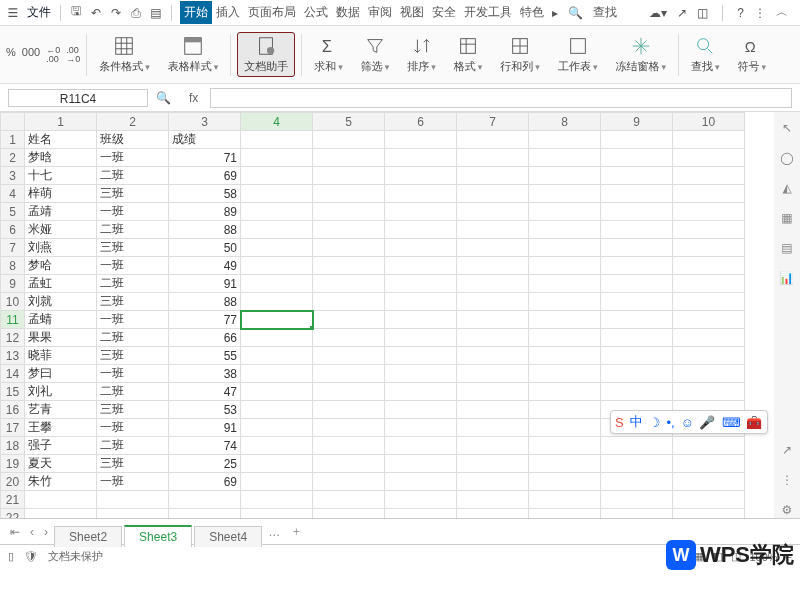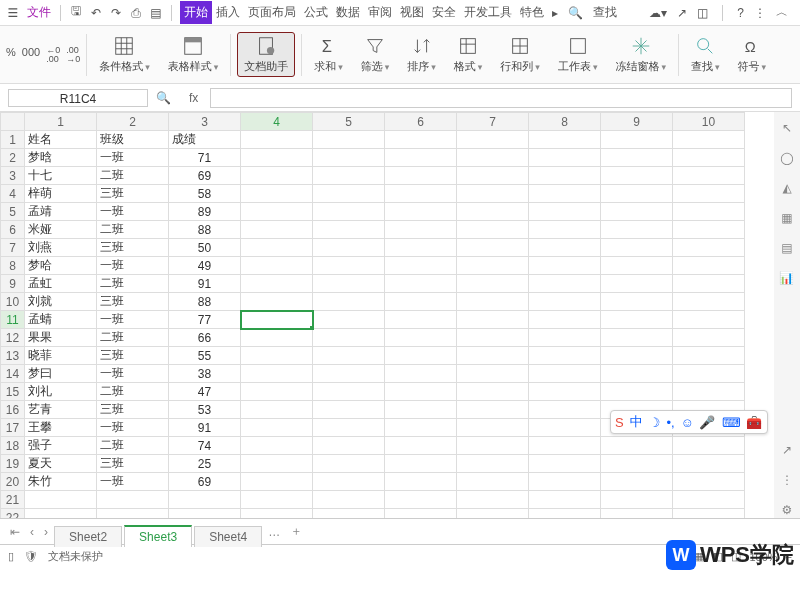--- a/index.html
+++ b/index.html
@@ -1,23 +1,23 @@
 <!DOCTYPE html>
 <html><head>
 <meta charset="utf-8">
 <style>
 *{box-sizing:border-box;margin:0;padding:0;font-family:"Microsoft YaHei",Arial,sans-serif}
 body{width:800px;height:600px;overflow:hidden;background:#fff;font-size:12px;color:#333;position:relative}
 .menubar{height:26px;display:flex;align-items:center;padding:0 4px;border-bottom:1px solid #ddd;gap:2px}
 .menubar .sep{width:1px;height:16px;background:#ccc;margin:0 4px}
 .micon{width:18px;height:18px;display:flex;align-items:center;justify-content:center;color:#555}
-.mlabel{padding:2px 3px;font-size:12px;color:#a21caf}
+.mlabel{padding:2px 3px;font-size:12px;color:#0f172a}
 .tabbar{height:24px;display:flex;align-items:center;padding-left:2px}
 .tabbar .tab{padding:3px 4px;font-size:12px;color:#555}
-.tabbar .tab.active{background:#6d28d9;color:#fff}
+.tabbar .tab.active{background:#0369a1;color:#fff}
 .tabbar .right{margin-left:auto;display:flex;align-items:center;gap:10px;padding-right:8px;color:#555}
 .ribbon{height:58px;display:flex;align-items:center;padding:4px 6px;gap:6px;border-bottom:1px solid #ddd;background:#fafafa}
 .ribsmall{display:flex;flex-direction:column;gap:4px;font-size:11px;color:#555}
 .ribbtn{display:flex;flex-direction:column;align-items:center;justify-content:center;padding:2px 6px;font-size:11px;color:#444;gap:2px}
 .ribbtn.active{background:#e8e8e8;border:1px solid #7f1d1d;border-radius:3px}
 .ribbtn svg{width:22px;height:22px}
 .ribarrow{font-size:9px;color:#888;margin-left:2px}
 .vsep{width:1px;height:42px;background:#ddd}
 .formulabar{height:28px;display:flex;align-items:center;padding:4px 8px;gap:8px;border-bottom:1px solid #ddd}
 .namebox{width:140px;height:18px;border:1px solid #ccc;text-align:center;font-size:12px;line-height:18px}
@@ -26,21 +26,21 @@
 .gridwrap{display:flex;height:406px}
 .grid{flex:1;overflow:hidden;position:relative}
 .sidepanel{width:26px;background:#f5f5f5;display:flex;flex-direction:column;align-items:center;padding-top:8px;gap:14px;color:#888}
 .sidepanel div{width:16px;height:16px;display:flex;align-items:center;justify-content:center}
 table.sheet{border-collapse:collapse;table-layout:fixed}
 table.sheet th,table.sheet td{border:1px solid #ddd;height:18px;font-size:12px;font-weight:normal;overflow:hidden;white-space:nowrap}
 table.sheet th{background:#f3f3f3;color:#666;text-align:center}
 th.rowh{width:24px}
 th.colh{width:72px}
 td{width:72px;padding:0 3px;text-align:left}
-td.num{text-align:center}
+td.num{text-align:right}
 .corner{width:24px;background:#f3f3f3}
 .selcell{outline:2px solid #2e9e4a;outline-offset:-1px;position:relative}
 .selcell::after{content:"";position:absolute;right:-3px;bottom:-3px;width:5px;height:5px;background:#2e9e4a}
 th.colh.sel,th.rowh.sel{background:#e0efe0;color:#2e9e4a}
 .sheettabs{height:26px;display:flex;align-items:center;border-top:1px solid #ccc;padding:0 6px;gap:2px;font-size:12px}
 .sheettabs .nbtn{padding:2px 4px;color:#888}
 .sheettabs .stab{padding:3px 14px;border:1px solid #ccc;border-bottom:none;background:#f5f5f5;color:#666;margin-top:9px}
 .sheettabs .stab.active{background:#fff;color:#2e9e4a;border-top:2px solid #2e9e4a}
 .statusbar{height:24px;display:flex;align-items:center;border-top:1px solid #ccc;padding:0 8px;font-size:11px;color:#666;gap:10px}
 .statusbar .right{margin-left:auto;display:flex;align-items:center;gap:8px}

